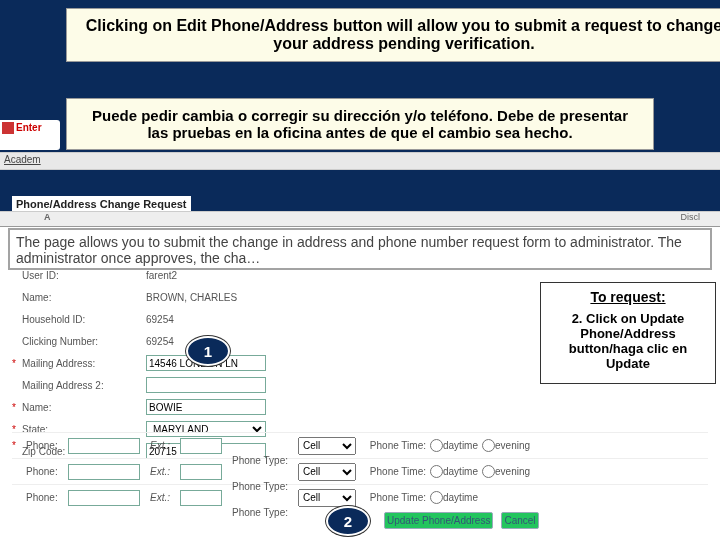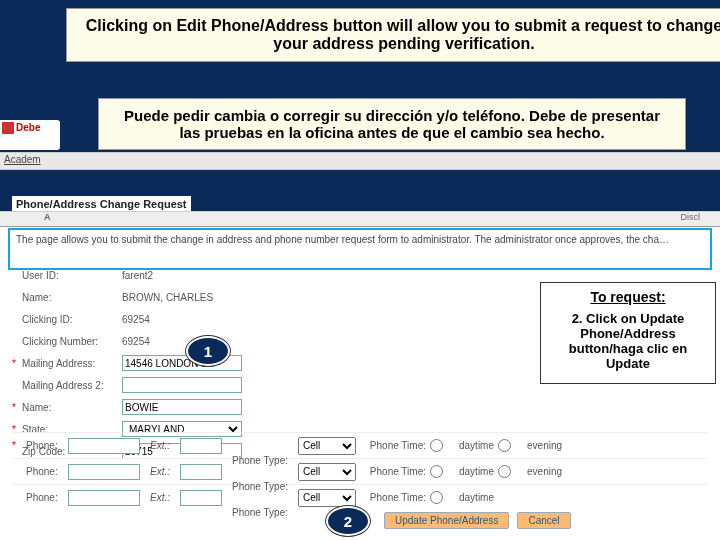--- a/index.html
+++ b/index.html
@@ -1,69 +1,69 @@
 <!DOCTYPE html>
 <html><head>
   <meta charset="utf-8">
   <style>
     * { box-sizing: border-box; margin: 0; padding: 0; }
     body { font-family: Arial, sans-serif; font-size: 11px; width: 720px; height: 540px; overflow: hidden; position: relative; background: #fff; }
     .navy-band { background: #0a2a5a; position: absolute; left: 0; right: 0; }
     .band1 { top: 0; height: 220px; }
     .panel { background: #fdfce8; border: 1px solid #999; padding: 8px 14px; position: absolute; text-align: center; font-weight: bold; }
     .panel1 { top: 8px; left: 66px; width: 676px; font-size: 16px; }
-    .panel2 { top: 98px; left: 66px; width: 588px; font-size: 15px; margin-left: 32px; }
-    .descriptor { position: absolute; top: 228px; left: 8px; right: 8px; font-size: 10px; color: #444; border: 2px solid #0ea5e9; padding: 4px 6px; background: #fff; height: 42px; overflow: hidden; }
+    .panel2 { top: 98px; left: 66px; width: 588px; font-size: 15px; }
+    .descriptor { position: absolute; top: 228px; left: 8px; right: 8px; font-size: 14px; color: #444; border: 2px solid #a3a3a3; padding: 4px 6px; background: #fff; height: 42px; overflow: hidden; }
     .tab-edge { position: absolute; top: 211px; left: 0; right: 0; height: 16px; background: #eee; border-top: 1px solid #ccc; border-bottom: 1px solid #999; font-size: 10px; padding-left: 40px; }
     .section-title { position: absolute; top: 196px; left: 12px; font-size: 11px; font-weight: bold; color: #222; background: #fff; padding: 2px 4px; }
     .form-grid { position: absolute; top: 264px; left: 12px; right: 12px; font-size: 10px; color: #555; }
     .form-row { display: flex; align-items: center; height: 22px; }
     .req { color: #c00; width: 10px; }
-    .label { width: 100px; }
+    .label { width: 124px; }
     .val { width: 150px; }
     .val input, .val select { font-size: 10px; width: 120px; height: 16px; border: 1px solid #7a9; background: #fff; padding: 0 2px; }
     .phone-rows { position: absolute; top: 432px; left: 12px; right: 12px; }
     .phone-row { display: flex; align-items: center; height: 26px; font-size: 10px; color: #555; border-top: 1px solid #eee; gap: 4px; }
     .phone-row .label { width: 38px; }
     .phone-row input.pinput { width: 72px; height: 16px; border: 1px solid #7a9; }
     .phone-row .ext-label { width: 26px; margin-left: 6px; font-style: italic; }
     .phone-row input.ext { width: 42px; height: 16px; border: 1px solid #7a9; }
     .phone-row .pt-label { width: 62px; margin-left: 6px; margin-top: 29px; }
     .phone-row select { width: 58px; height: 18px; font-size: 10px; }
     .phone-row .time-label { width: 60px; margin-left: 6px; text-align: right; }
-    .phone-row .radio-wrap { display: flex; align-items: center; gap: 16px; }
+    .phone-row .radio-wrap { display: flex; align-items: center; gap: 0; }
     .callout-right { position: absolute; top: 282px; right: 4px; width: 176px; background: #fff; border: 1px solid #333; padding: 6px 8px; font-weight: bold; font-size: 13px; text-align: center; }
     .callout-right .tr { margin-bottom: 6px; text-decoration: underline; font-size: 14px; }
     .callout-right .step { margin: 6px 0; }
     .badge { position: absolute; background: #0a2a5a; color: #fff; border: 2px solid #fff; border-radius: 50%; width: 44px; height: 30px; display: flex; align-items: center; justify-content: center; font-weight: bold; font-size: 15px; box-shadow: 0 0 0 1px #333; }
     .badge1 { top: 336px; left: 186px; }
     .badge2 { top: 506px; left: 326px; }
     .bottom-buttons { position: absolute; top: 512px; left: 384px; display: flex; gap: 8px; }
-    .bottom-buttons button { font-size: 10px; padding: 2px 10px; border: 1px solid #9ab; background: #fdba74; color: #357; border-radius: 2px; cursor: pointer; }
+    .bottom-buttons button { font-size: 10px; padding: 2px 2px; border: 1px solid #9ab; background: #22c55e; color: #357; border-radius: 2px; cursor: pointer; }
     .scholar-bit { position: absolute; top: 120px; left: 0; width: 60px; height: 30px; background: #fff; color: #c00; font-size: 10px; padding: 2px; font-weight: bold; overflow: hidden; border-radius: 0 3px 3px 0; }
     .logo-sq { display: inline-block; width: 12px; height: 12px; background: #c33; vertical-align: middle; margin-right: 2px; }
     .grey-tab-row { position: absolute; top: 152px; left: 0; right: 0; height: 18px; background: #e8e8e8; border-top: 1px solid #ccc; border-bottom: 1px solid #ccc; }
     .acad { position: absolute; top: 154px; left: 4px; font-size: 10px; color: #444; text-decoration: underline; }
     .right-tabword { position: absolute; top: 212px; right: 20px; font-size: 9px; color: #666; }
     .aword { position: absolute; top: 212px; left: 44px; font-size: 9px; color: #666; font-weight: bold; }
   </style>
 </head>
 <body>
 
 <div class="navy-band band1"></div>
 
 <div class="panel panel1">
   <span>Clicking on Edit Phone/Address button will allow you to submit a request to change your address pending verification.</span>
 </div>
 <div class="panel panel2">
   <span>Puede pedir cambia o corregir su dirección y/o teléfono. Debe de presentar las pruebas en la oficina antes de que el cambio sea hecho.</span>
 </div>
 
 <div class="scholar-bit">
-  <span class="logo-sq"></span><span>Debe</span>
+  <span class="logo-sq"></span><span>Enter</span>
 </div>
 <div class="grey-tab-row"></div>
 <div class="acad">Academ</div>
 
 <div class="section-title">Phone/Address Change Request</div>
 <div class="tab-edge"></div>
 <div class="aword">A</div>
 <div class="right-tabword">Discl</div>
 
 <div class="descriptor">The page allows you to submit the change in address and phone number request form to administrator. The administrator once approves, the cha…</div>
@@ -74,21 +74,21 @@
       <span class="label">User ID:</span>
     <span class="val">farent2</span>
   </div>
   <div class="form-row">
     <span class="req"></span>
       <span class="label">Name:</span>
     <span class="val">BROWN, CHARLES</span>
   </div>
   <div class="form-row">
     <span class="req"></span>
-      <span class="label">Clicking ID:</span>
+      <span class="label">Household ID:</span>
     <span class="val">69254</span>
   </div>
   <div class="form-row">
     <span class="req"></span>
       <span class="label">Clicking Number:</span>
     <span class="val">69254</span>
   </div>
   <div class="form-row">
     <span class="req">*</span>
       <span class="label">Mailing Address:</span>

